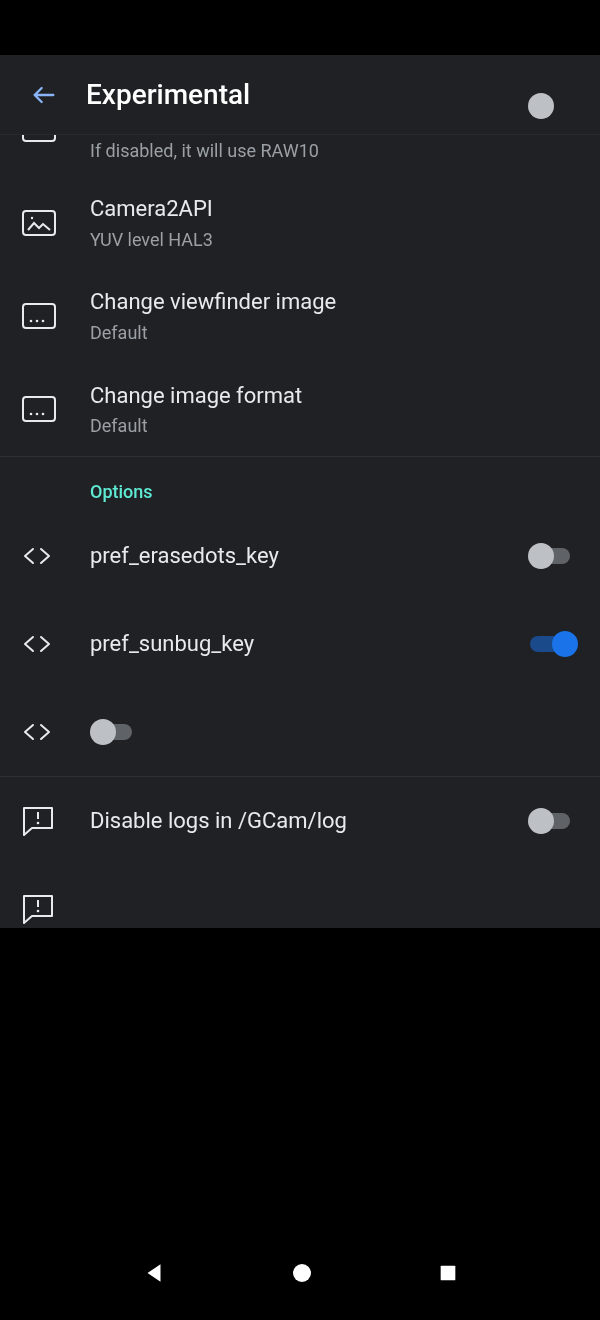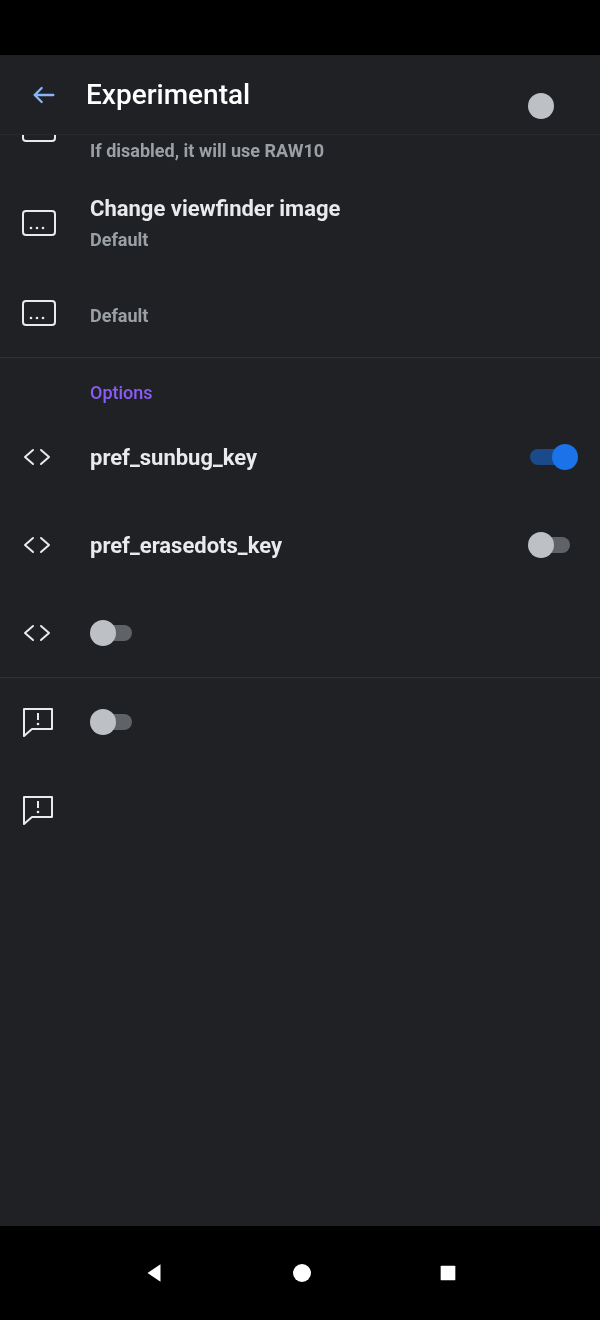--- a/index.html
+++ b/index.html
@@ -9,21 +9,21 @@
     background: #000;
     font-family: Roboto, "Segoe UI", Arial, sans-serif;
     color: #e8eaed;
     overflow: hidden;
   }
   .screen {
     position: absolute;
     top: 55px;
     left: 0;
     width: 600px;
-    height: 1171px;
+    height: 873px;
     background: #202124;
     overflow: hidden;
   }
   .appbar {
     display: flex;
     align-items: center;
     height: 80px;
     padding: 0 20px;
     border-bottom: 1px solid #2a2a2a;
   }
@@ -36,21 +36,20 @@
     font-weight: 500;
     margin-left: 18px;
     color: #ffffff;
   }
   .list { }
   .row {
     display: flex;
     align-items: center;
     padding: 18px 22px 18px 22px;
     min-height: 88px;
-    font-weight: bold;
   }
   .row.partial-top { min-height: 0; padding: 0 22px 14px 22px; align-items: flex-start; }
   .icon-slot {
     width: 48px;
     display: flex;
     align-items: center;
     justify-content: flex-start;
     flex-shrink: 0;
   }
   .row-text {
@@ -75,21 +74,21 @@
     width: 70px;
     display: flex;
     align-items: center;
     justify-content: flex-end;
     flex-shrink: 0;
   }
   .section-header {
     padding: 24px 22px 10px 90px;
   }
   .section-header-text {
-    color: #8b5cf6;
+    color: #5eead4;
     font-size: 18px;
     font-weight: 500;
   }
   .divider {
     height: 1px;
     background: #303134;
     width: 100%;
   }
   
   .switch {
@@ -160,20 +159,33 @@
       <div class="row-text">
         <div class="row-sub">If disabled, it will use RAW10</div>
       </div>
       <div class="trailing">
         <div class="switch half-off" style="margin-top:-24px;">
           <div class="thumb" style="top:-18px;"></div>
         </div>
       </div>
     </div>
 
+    <div class="row">
+      <div class="icon-slot">
+        <svg width="34" height="26" viewBox="0 0 34 26">
+          <rect x="1" y="1" width="32" height="24" rx="3" class="ico"></rect>
+          <path class="ico" d="M6 20l6-7 5 5 4-4 7 6"></path>
+          <circle cx="10" cy="8" r="1.2" class="ico-fill"></circle>
+        </svg>
+      </div>
+      <div class="row-text">
+        <div class="row-title">Camera2API</div>
+        <div class="row-sub">YUV level HAL3</div>
+      </div>
+    </div>
 
     <div class="row">
       <div class="icon-slot">
         <svg width="34" height="26" viewBox="0 0 34 26">
           <rect x="1" y="1" width="32" height="24" rx="3" class="ico"></rect>
           <circle cx="9" cy="18" r="1.3" class="ico-fill"></circle>
           <circle cx="15" cy="18" r="1.3" class="ico-fill"></circle>
           <circle cx="21" cy="18" r="1.3" class="ico-fill"></circle>
         </svg>
       </div>
@@ -186,58 +198,59 @@
     <div class="row">
       <div class="icon-slot">
         <svg width="34" height="26" viewBox="0 0 34 26">
           <rect x="1" y="1" width="32" height="24" rx="3" class="ico"></rect>
           <circle cx="9" cy="18" r="1.3" class="ico-fill"></circle>
           <circle cx="15" cy="18" r="1.3" class="ico-fill"></circle>
           <circle cx="21" cy="18" r="1.3" class="ico-fill"></circle>
         </svg>
       </div>
       <div class="row-text">
+        <div class="row-title">Change image format</div>
         <div class="row-sub">Default</div>
       </div>
     </div>
 
     <div class="divider"></div>
 
     <div class="section-header">
       <div class="section-header-text">Options</div>
     </div>
 
     <div class="row">
       <div class="icon-slot">
         <svg width="30" height="22" viewBox="0 0 30 22">
           <path class="ico" d="M11 4l-8 7 8 7M19 4l8 7-8 7" stroke-width="3" stroke-linecap="round" stroke-linejoin="round"></path>
         </svg>
       </div>
       <div class="row-text">
-        <div class="row-title">pref_sunbug_key</div>
-      </div>
-      <div class="trailing">
-        <div class="switch on">
+        <div class="row-title">pref_erasedots_key</div>
+      </div>
+      <div class="trailing">
+        <div class="switch">
           <div class="track"></div>
             <div class="thumb"></div>
         </div>
       </div>
     </div>
 
     <div class="row">
       <div class="icon-slot">
         <svg width="30" height="22" viewBox="0 0 30 22">
           <path class="ico" d="M11 4l-8 7 8 7M19 4l8 7-8 7" stroke-width="3" stroke-linecap="round" stroke-linejoin="round"></path>
         </svg>
       </div>
       <div class="row-text">
-        <div class="row-title">pref_erasedots_key</div>
-      </div>
-      <div class="trailing">
-        <div class="switch">
+        <div class="row-title">pref_sunbug_key</div>
+      </div>
+      <div class="trailing">
+        <div class="switch on">
           <div class="track"></div>
             <div class="thumb"></div>
         </div>
       </div>
     </div>
 
 
     <div class="row">
       <div class="icon-slot">
         <svg width="30" height="22" viewBox="0 0 30 22">
@@ -255,20 +268,23 @@
     <div class="divider"></div>
 
 
     <div class="row">
       <div class="icon-slot">
         <svg width="32" height="30" viewBox="0 0 32 30">
           <path class="ico" d="M2 2h28v20H10l-8 7z" stroke-linejoin="round"></path>
           <line class="ico" x1="16" y1="6" x2="16" y2="13"></line>
           <circle cx="16" cy="17" r="1.3" class="ico-fill"></circle>
         </svg>
+      </div>
+      <div class="row-text">
+        <div class="row-title">Disable logs in /GCam/log</div>
       </div>
       <div class="trailing">
         <div class="switch">
           <div class="track"></div>
             <div class="thumb"></div>
         </div>
       </div>
     </div>
 
     <div class="row">

